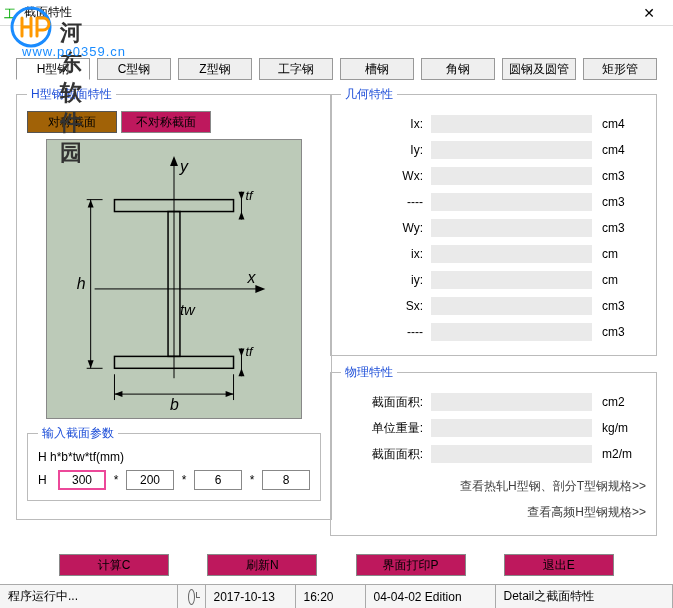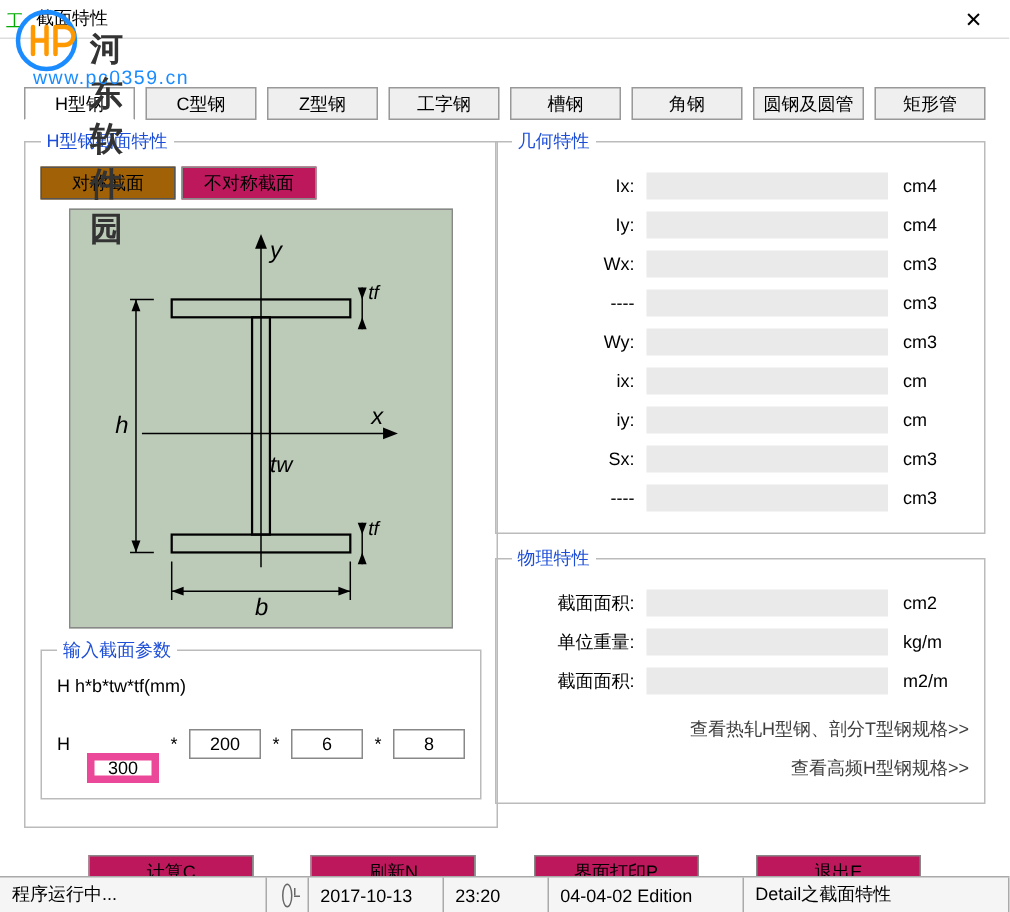--- a/index.html
+++ b/index.html
@@ -33,21 +33,21 @@
 
 .sym-btns { display: flex; gap: 4px; margin-bottom: 6px; }
 .sym-btns .btn { width: 90px; }
 .sym-btns .btn.active { background: #a16207; border-color: #555; }
 
 .diagram { width: 256px; height: 280px; background: #bccab8; border: 1px solid #888; margin: 0 auto 6px auto; display: block; }
 
 .param-row { display: flex; align-items: center; gap: 6px; margin-top: 4px; }
 .param-row .lbl { width: 14px; }
 .param-row input { width: 48px; height: 20px; border: 1px solid #888; padding: 0 3px; font-size: 12px; text-align: center; }
-.param-row input.focus { border: 5px solid #ec4899; margin-top: 32px; }
+.param-row input.focus { border: 2px solid #ec4899; }
 .param-row .star { width: 8px; text-align: center; }
 
 .prop-table { width: 100%; }
 .prop-row { display: flex; align-items: center; height: 26px; }
 .prop-row .k { width: 90px; text-align: right; padding-right: 8px; }
 .prop-row .v { flex: 1; height: 18px; background: #eaeaea; margin-right: 10px; }
 .prop-row .u { width: 44px; }
 
 .links { text-align: right; margin-top: 6px; }
 .links a { color: #404040; text-decoration: none; font-size: 12px; display: block; line-height: 26px; cursor: pointer; }
@@ -247,16 +247,16 @@
     <button class="btn">退出E</button>
   </div>
 </div>
 
 <div class="statusbar">
   <div class="cell flex">程序运行中...</div>
   <div class="cell" style="width:28px;justify-content:center;">
       <span class="clock-icon"></span>
     </div>
   <div class="cell" style="width:90px;">2017-10-13</div>
-  <div class="cell" style="width:70px;">23:20</div>
+  <div class="cell" style="width:70px;">16:20</div>
   <div class="cell" style="width:130px;">04-04-02 Edition</div>
   <div class="cell flex">Detail之截面特性</div>
 </div>
 
 </body></html>

